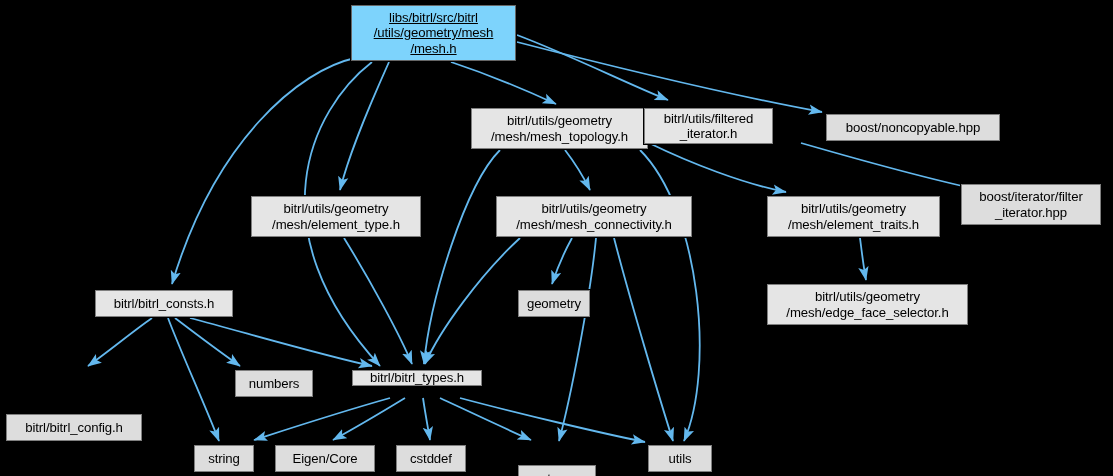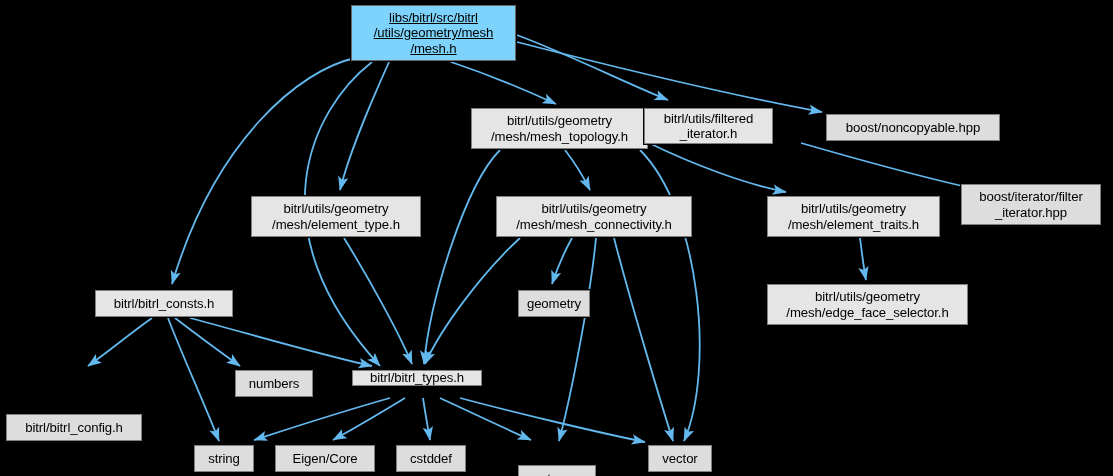--- a/index.html
+++ b/index.html
@@ -102,15 +102,15 @@
       <div class="node fill-gray" style="left: 518px; top: 290px; width: 72px; height: 27px;"><span>geometry</span></div>
       <div class="node fill-white" style="left: 767px; top: 284px; width: 201px; height: 41px;"><span>bitrl/utils/geometry
 /mesh/edge_face_selector.h</span></div>
       <div class="node fill-gray" style="left: 6px; top: 370px; width: 136px; height: 27px; margin-top: 44px;"><span>bitrl/bitrl_config.h</span></div>
       <div class="node fill-gray" style="left: 216px; top: 370px; width: 78px; height: 27px; margin-left: 19px;"><span>numbers</span></div>
       <div class="node fill-white" style="left: 352px; top: 370px; width: 130px; height: 16px;"><span>bitrl/bitrl_types.h</span></div>
       <div class="node fill-gray" style="left: 194px; top: 445px; width: 60px; height: 27px;"><span>string</span></div>
       <div class="node fill-gray" style="left: 275px; top: 445px; width: 100px; height: 27px;"><span>Eigen/Core</span></div>
       <div class="node fill-gray" style="left: 396px; top: 445px; width: 70px; height: 27px;"><span>cstddef</span></div>
       <div class="node fill-gray" style="left: 518px; top: 465px; width: 78px; height: 27px;"><span>ostream</span></div>
-      <div class="node fill-gray" style="left: 648px; top: 445px; width: 64px; height: 27px;"><span>vector</span></div>
+      <div class="node fill-gray" style="left: 648px; top: 445px; width: 64px; height: 27px;"><span>utils</span></div>
     </div>
 </div>
 
 </body></html>

